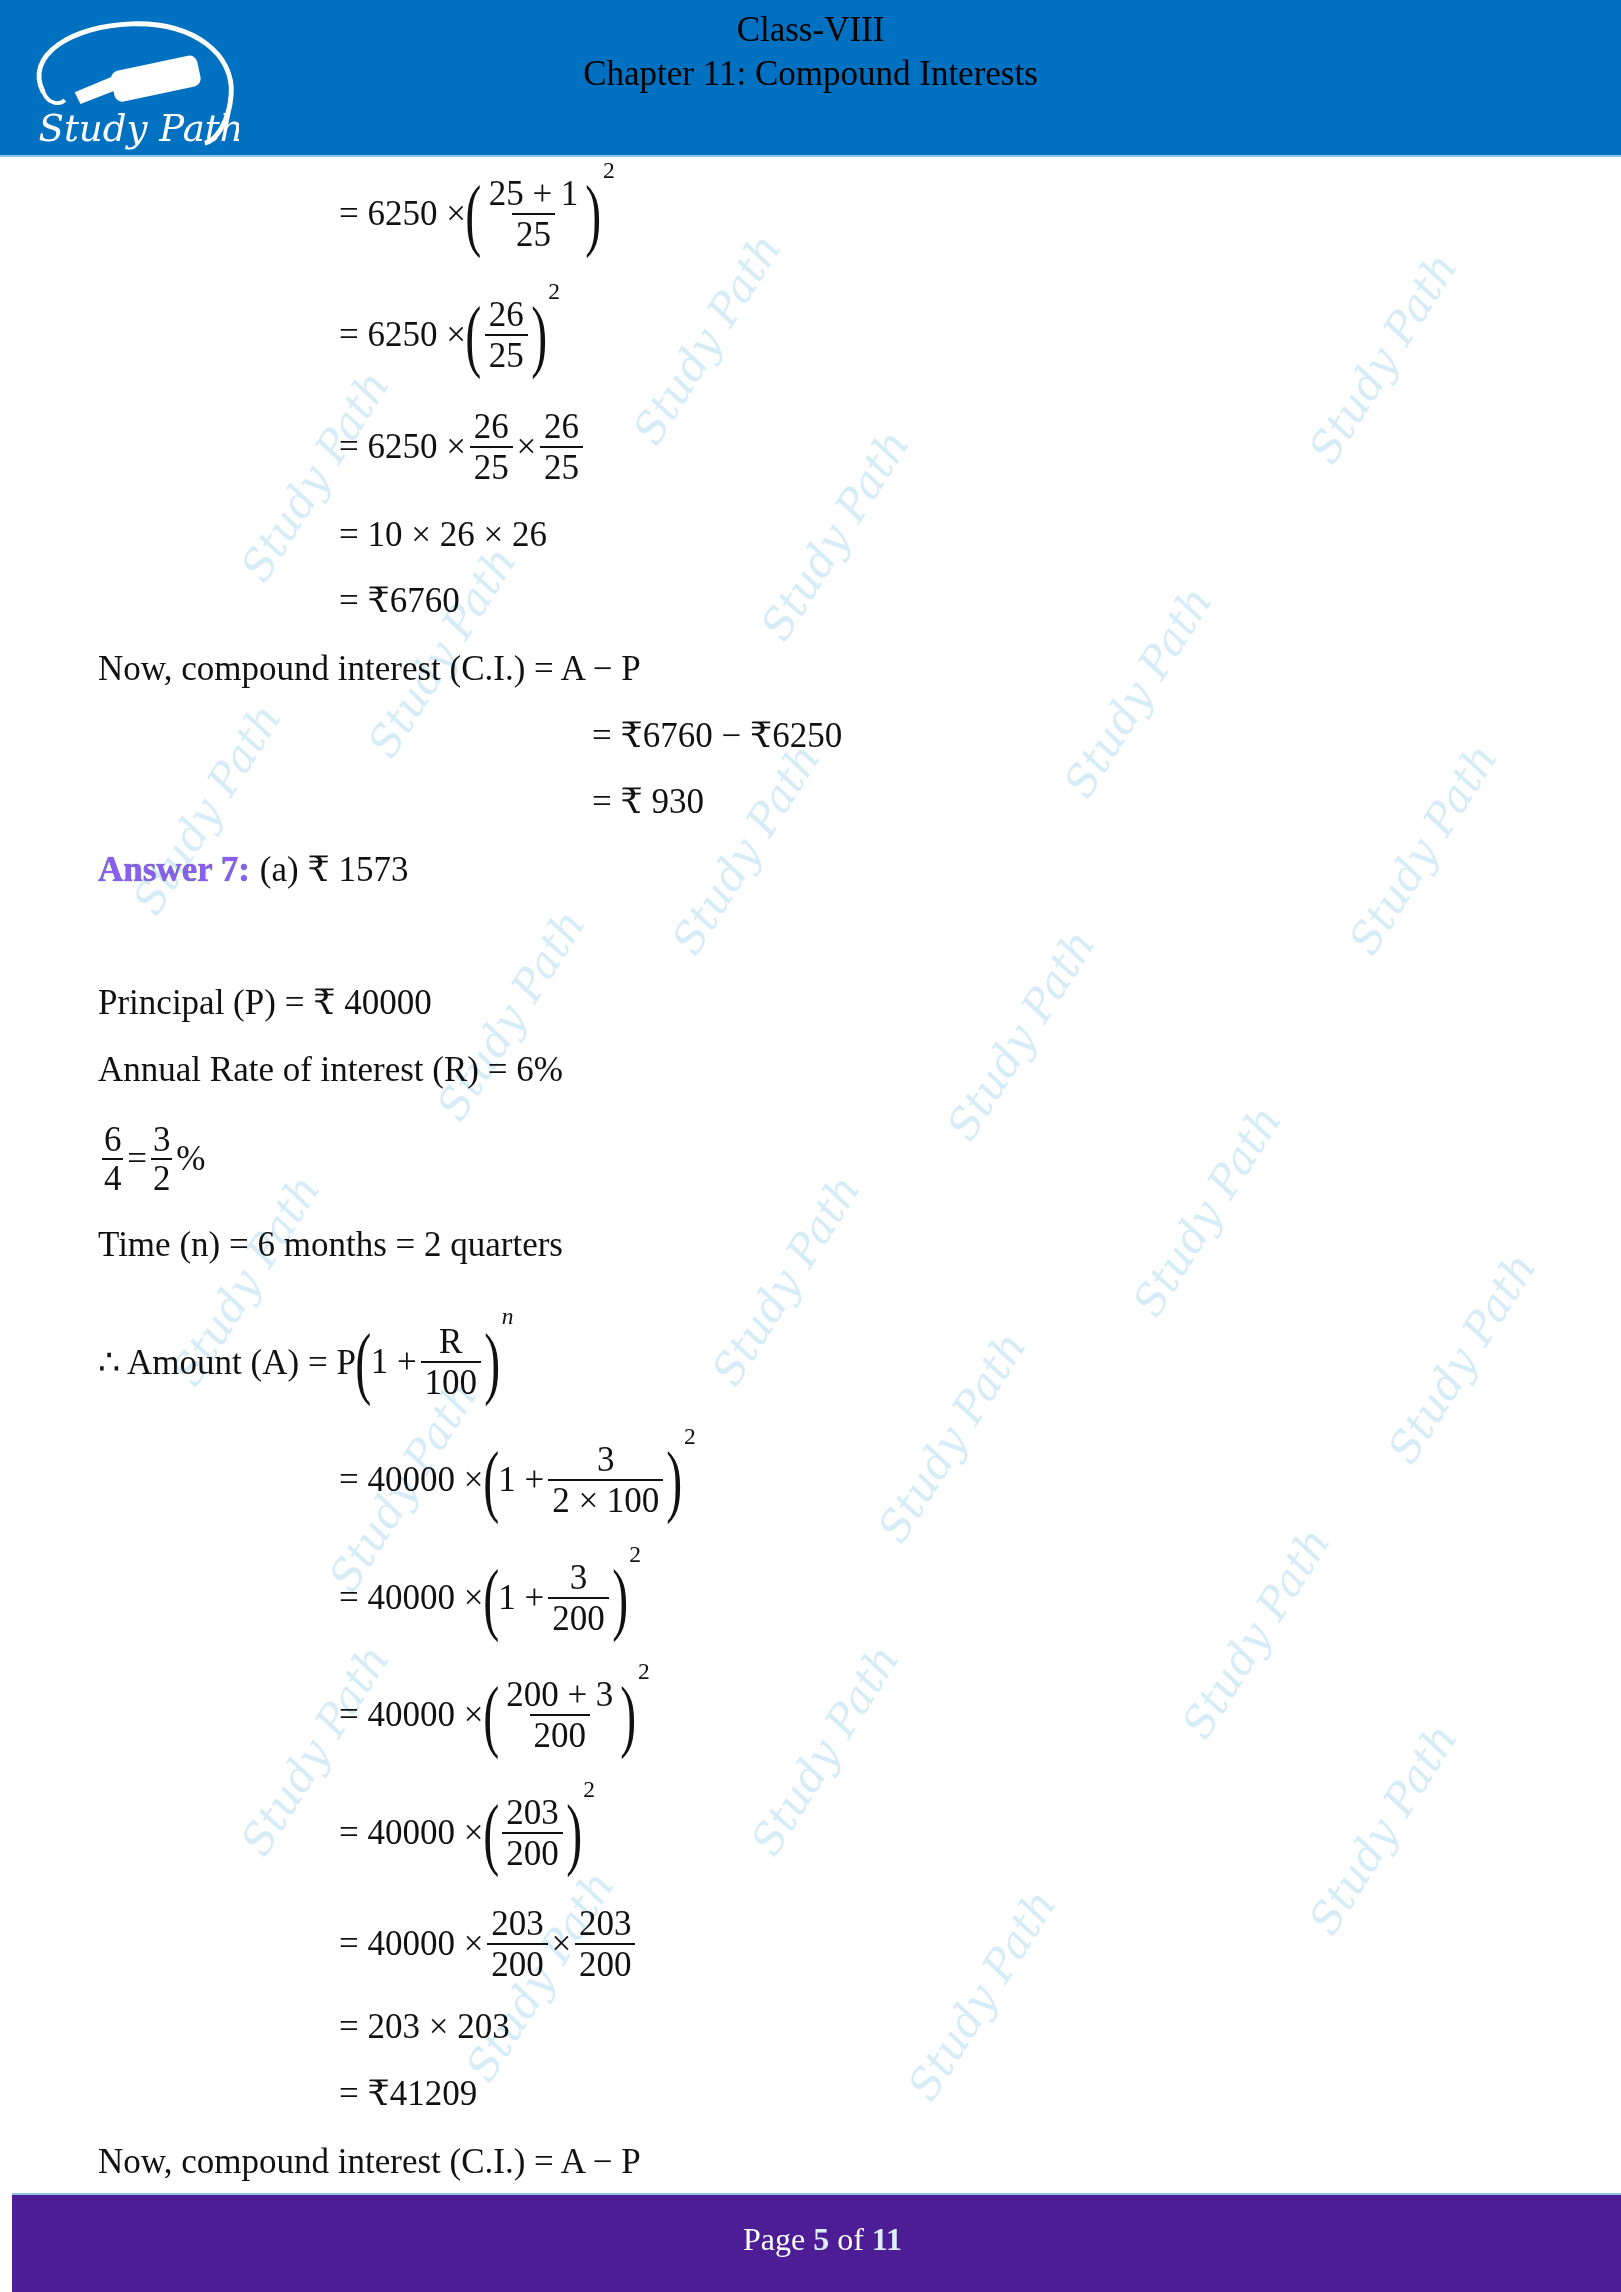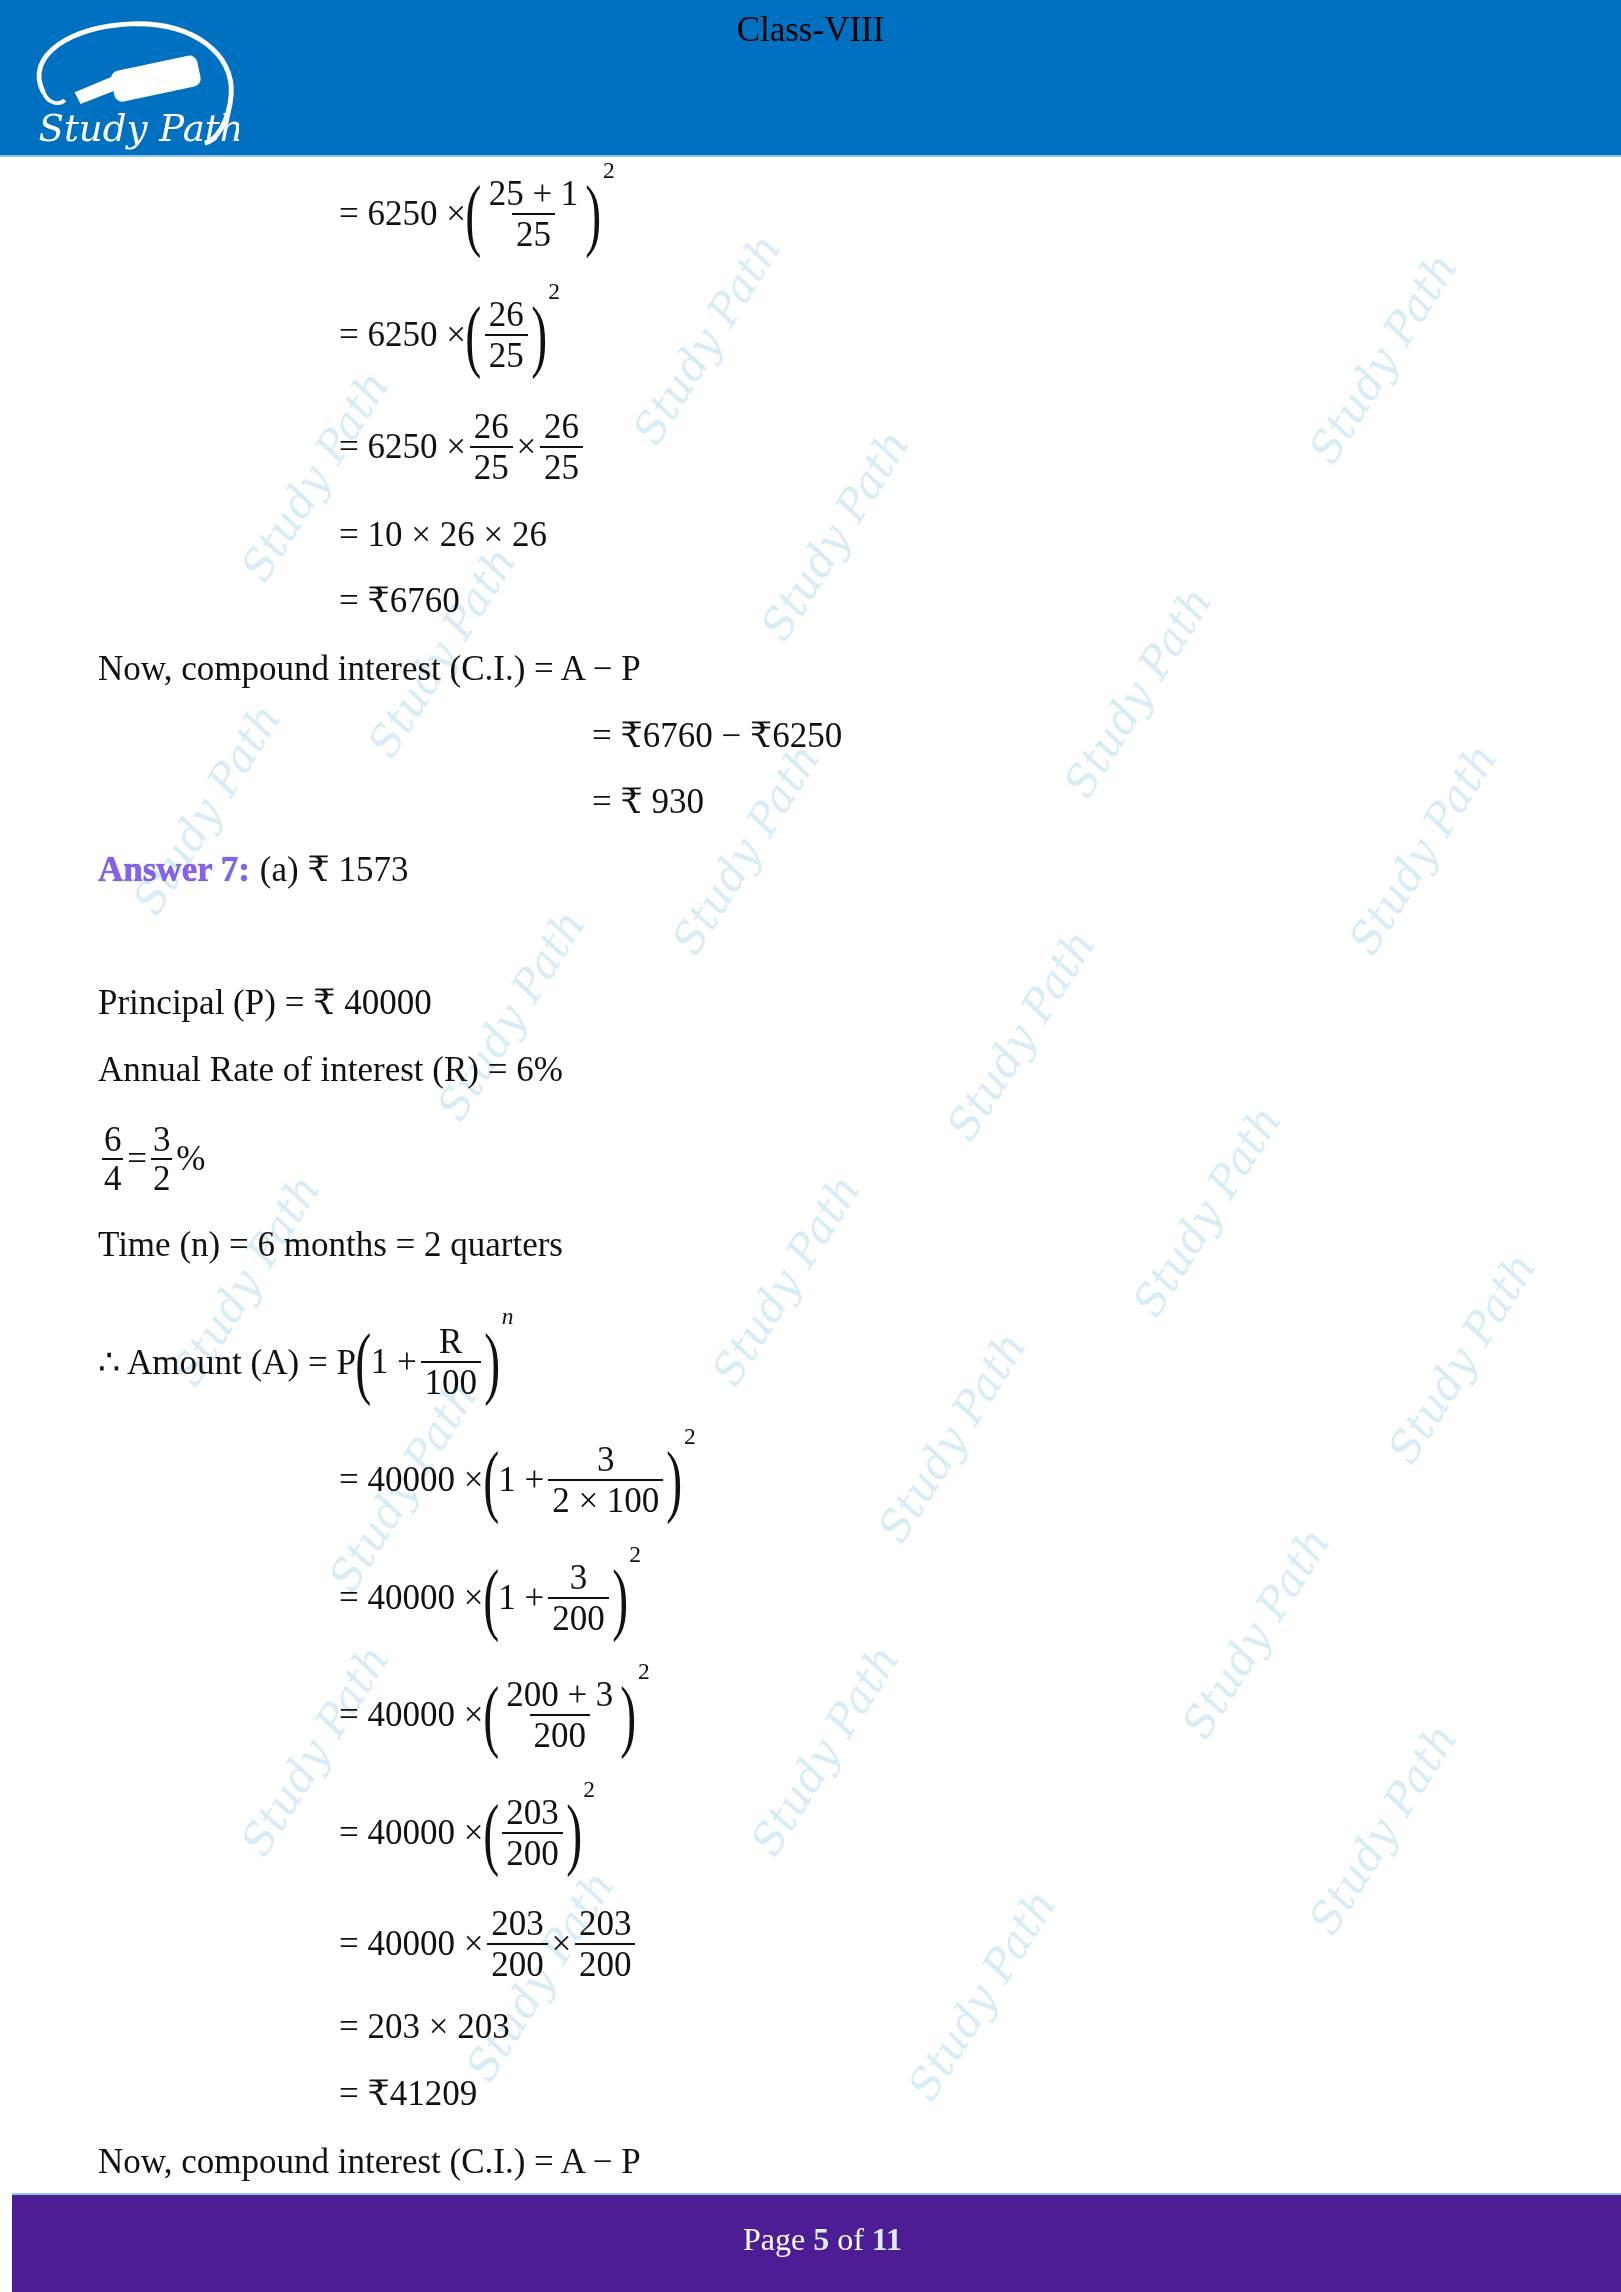--- a/index.html
+++ b/index.html
@@ -69,20 +69,21 @@
 <div class="header">
   <svg class="logo" viewBox="0 0 230 140">
     <path d="M30 78 C 10 40, 60 10, 120 8 C 185 6, 225 40, 222 80 C 220 110, 205 128, 195 130" fill="none" stroke="#fff" stroke-width="5"></path>
     <path d="M30 78 C 36 92, 48 90, 52 86" fill="none" stroke="#fff" stroke-width="4"></path>
     <polygon points="62,78 100,62 104,76 68,90" fill="#fff"></polygon>
     <rect x="100" y="48" width="90" height="32" rx="8" fill="#fff" transform="rotate(-12 145 64)"></rect>
     <text x="25" y="128" fill="#fff" font-family="DejaVu Serif, serif" font-style="italic" font-size="38">Study Path</text>
   </svg>
   <div class="titles">
     <div>Class-VIII</div>
+    <div>Chapter 11: Compound Interests</div>
   </div>
 </div>
 
 <div class="watermarks">
   <span class="wm" style="left:196px;top:294px">Study Path</span>
   <span class="wm" style="left:588px;top:157px">Study Path</span>
   <span class="wm" style="left:1264px;top:176px">Study Path</span>
   <span class="wm" style="left:716px;top:353px">Study Path</span>
   <span class="wm" style="left:323px;top:470px">Study Path</span>
   <span class="wm" style="left:1019px;top:510px">Study Path</span>

